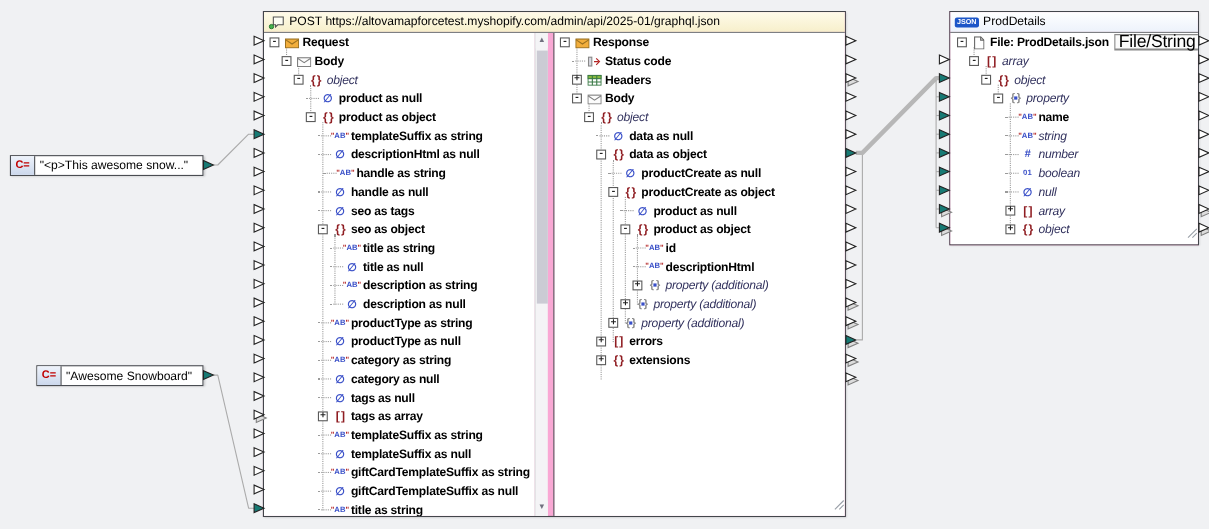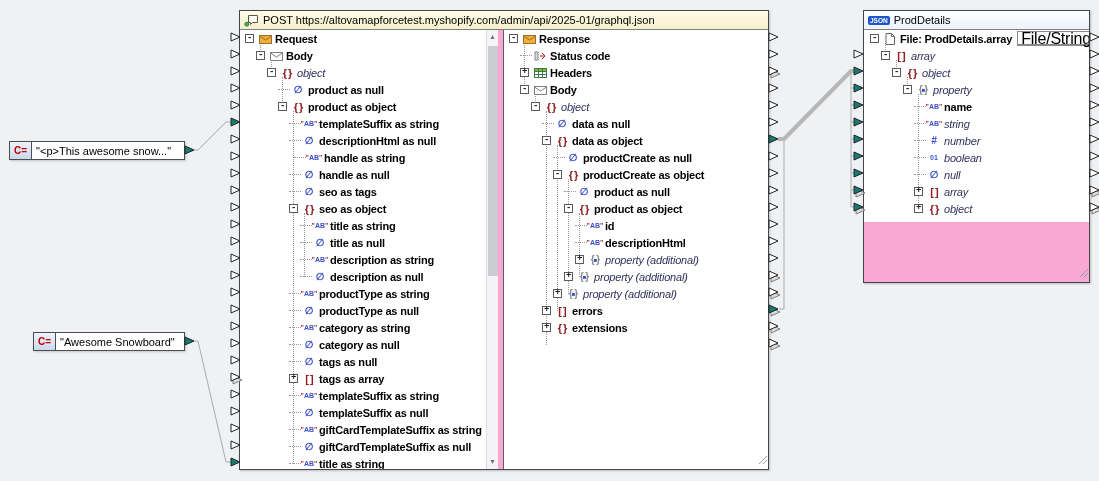--- a/index.html
+++ b/index.html
@@ -421,35 +421,35 @@
         <div class="vguide" style="left: 64px; top: 149px; height: 115px;"></div>
         <div class="vguide" style="left: 75px; top: 183px; height: 64px;"></div>
       </div>
     <div class="grip">
       <svg width="12" height="12">
           <path d="M11 3L3 11M11 7L7 11" stroke="#9aa0a8" fill="none"></path>
         </svg>
     </div>
   </div>
 
-  <div class="component pd" style="left:863px;top:10px;width:227px;height:273px">
+  <div class="component pd" style="left:863px;top:10px;width:227px;height:213px">
     <div class="titlebar">
       <span class="badge">JSON</span>
       <span>ProdDetails</span>
     </div>
     <div class="pane" id="pd-pane" style="left:0;top:19px;width:225px;height:192px">
         <div class="row" style="padding-left: 6px;">
           <span class="box">-</span>
           <span class="ic">
             <svg width="10" height="12">
               <path d="M1 0.5h5.5L9.5 3.5V11.5H1z" fill="#fff" stroke="#666"></path>
               <path d="M6.5 0.5V3.5H9.5" fill="none" stroke="#666"></path>
             </svg>
           </span>
-          <span class="lbl">File: ProdDetails.array</span>
+          <span class="lbl">File: ProdDetails.json</span>
           <span class="fsbtn">File/String</span>
         </div>
         <div class="row it" style="padding-left: 17px;">
           <span class="box">-</span>
           <span class="ic">
             <span class="ic-arr">[ ]</span>
           </span>
           <span class="lbl">array</span>
         </div>
         <div class="row it" style="padding-left: 28px;">

